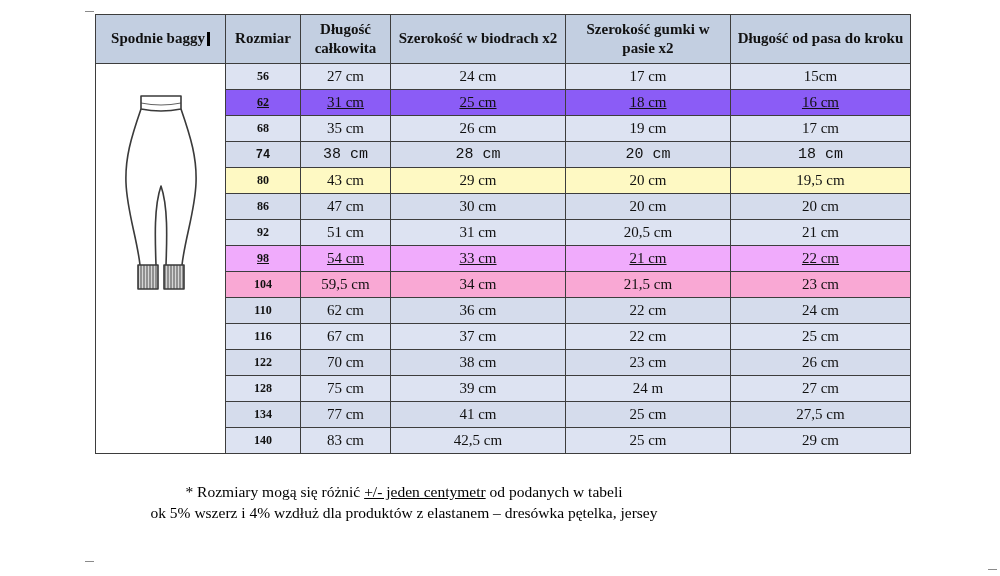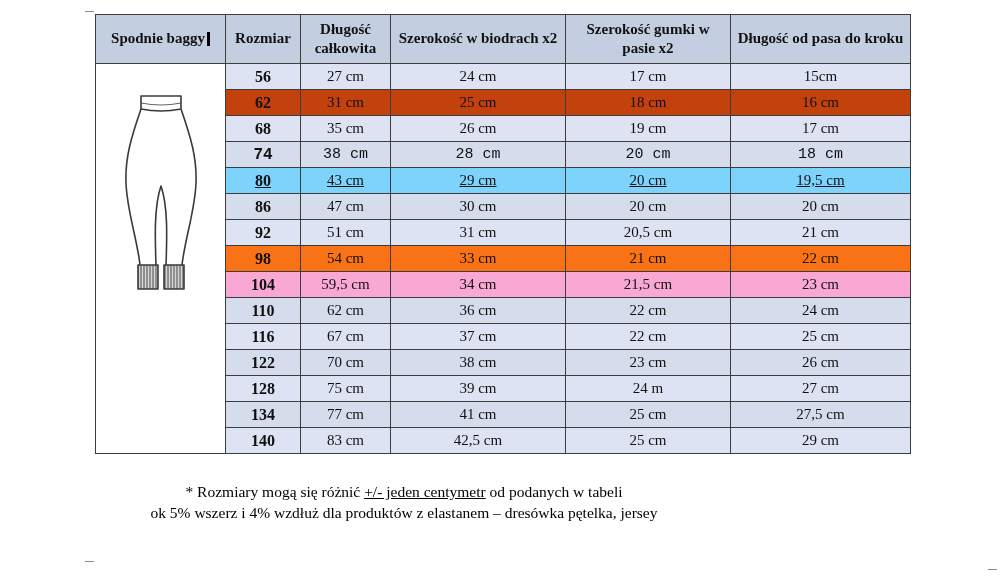--- a/index.html
+++ b/index.html
@@ -27,21 +27,21 @@
     height: 44px;
     padding: 2px 6px;
   }
   col.c-product { width: 130px; }
   col.c-size    { width: 75px;  }
   col.c-len     { width: 90px;  }
   col.c-hip     { width: 175px; }
   col.c-waist   { width: 165px; }
   col.c-crotch  { width: 180px; }
   tbody td { font-size: 15px; height: 25px; padding: 0 4px; }
-  tbody td.size-cell { font-weight: bold; font-size: 16px; }
+  tbody td.size-cell { font-weight: bold; font-size: 12px; }
   tbody tr td.art-cell {
     background: #ffffff;
     vertical-align: top;
     padding-top: 20px;
   }
   .cursor {
     display: inline-block;
     width: 3px; height: 14px;
     background: #000;
     margin-left: 2px;
@@ -104,63 +104,63 @@
       <rect x="51" y="181" width="20" height="24" fill="url(#rib)"></rect>
     </g>
   </svg>
 </td>
           <td class="size-cell">56</td>
           <td>27 cm</td>
           <td>24 cm</td>
           <td>17 cm</td>
           <td>15cm</td>
         </tr>
-        <tr style="background: #c2410c;">
+        <tr style="background: #8b5cf6; text-decoration: underline;">
           <td class="size-cell">62</td>
           <td>31 cm</td>
           <td>25 cm</td>
           <td>18 cm</td>
           <td>16 cm</td>
         </tr>
         <tr style="background: rgb(221, 227, 242);">
           <td class="size-cell">68</td>
           <td>35 cm</td>
           <td>26 cm</td>
           <td>19 cm</td>
           <td>17 cm</td>
         </tr>
         <tr style="background: rgb(213, 220, 236); font-family: Liberation Mono, monospace;">
           <td class="size-cell">74</td>
           <td>38 cm</td>
           <td>28 cm</td>
           <td>20 cm</td>
           <td>18 cm</td>
         </tr>
-        <tr style="background: #7dd3fc; text-decoration: underline;">
+        <tr style="background: #fef9c3;">
           <td class="size-cell">80</td>
           <td>43 cm</td>
           <td>29 cm</td>
           <td>20 cm</td>
           <td>19,5 cm</td>
         </tr>
         <tr style="background: rgb(213, 220, 236);">
           <td class="size-cell">86</td>
           <td>47 cm</td>
           <td>30 cm</td>
           <td>20 cm</td>
           <td>20 cm</td>
         </tr>
         <tr style="background: rgb(221, 227, 242);">
           <td class="size-cell">92</td>
           <td>51 cm</td>
           <td>31 cm</td>
           <td>20,5 cm</td>
           <td>21 cm</td>
         </tr>
-        <tr style="background: #f97316;">
+        <tr style="background: #f0abfc; text-decoration: underline;">
           <td class="size-cell">98</td>
           <td>54 cm</td>
           <td>33 cm</td>
           <td>21 cm</td>
           <td>22 cm</td>
         </tr>
         <tr style="background: #f9a8d4;">
           <td class="size-cell">104</td>
           <td>59,5 cm</td>
           <td>34 cm</td>

